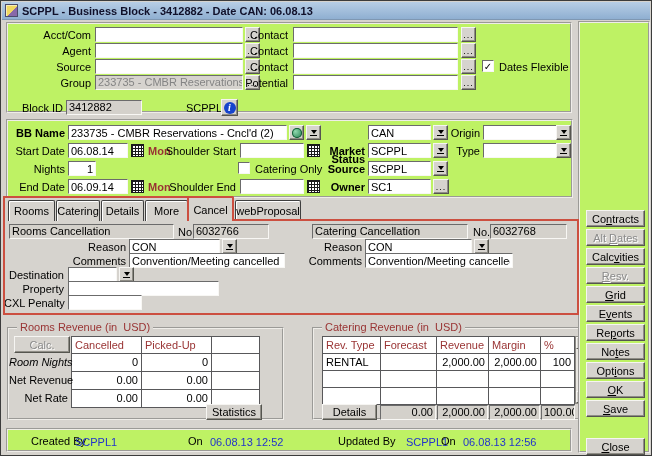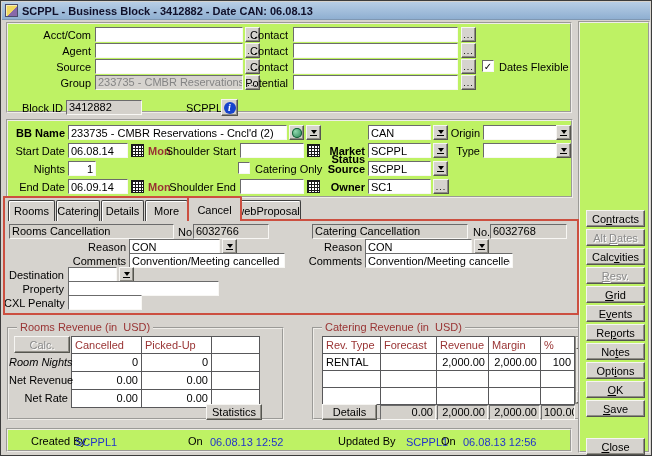--- a/index.html
+++ b/index.html
@@ -178,21 +178,21 @@
   <div class="redseg" style="left:2px;top:195px;width:186px;height:2px;"></div>
   <div class="redseg" style="left:2px;top:195px;width:2px;height:119px;"></div>
   <div class="redseg" style="left:2px;top:312px;width:576px;height:2px;"></div>
   <div class="redseg" style="left:576px;top:218px;width:2px;height:96px;"></div>
   <div class="redseg" style="left:231px;top:218px;width:347px;height:2px;"></div>
 
   <div class="tab" style="left:7px;width:47px;">Rooms</div>
   <div class="tab" style="left:55px;width:44px;">Catering</div>
   <div class="tab" style="left:100px;width:43px;">Details</div>
   <div class="tab" style="left:144px;width:43px;">More</div>
-  <div class="tab active" style="left:186px;width:55px;">Cancel</div>
+  <div class="tab active" style="left:186px;width:47px;">Cancel</div>
   <div class="tab" style="left:234px;width:66px;">webProposal</div>
 
   <div class="inp gray" style="left:8px;top:223px;width:165px;">Rooms Cancellation</div>
   <span class="lbl left" style="left:177px;top:225px;width:20px;">No.</span>
   <div class="inp gray" style="left:192px;top:223px;width:76px;">6032766</div>
   <span class="lbl" style="left:65px;top:240px;width:60px;">Reason</span>
   <input class="inp" style="left: 128px; top: 238px; width: 91px;" readonly="" value="CON">
   <button class="btn lov" style="left:221px;top:238px;width:15px;height:15px;">
     <span class="tri"></span>
       <span class="bar"></span>

